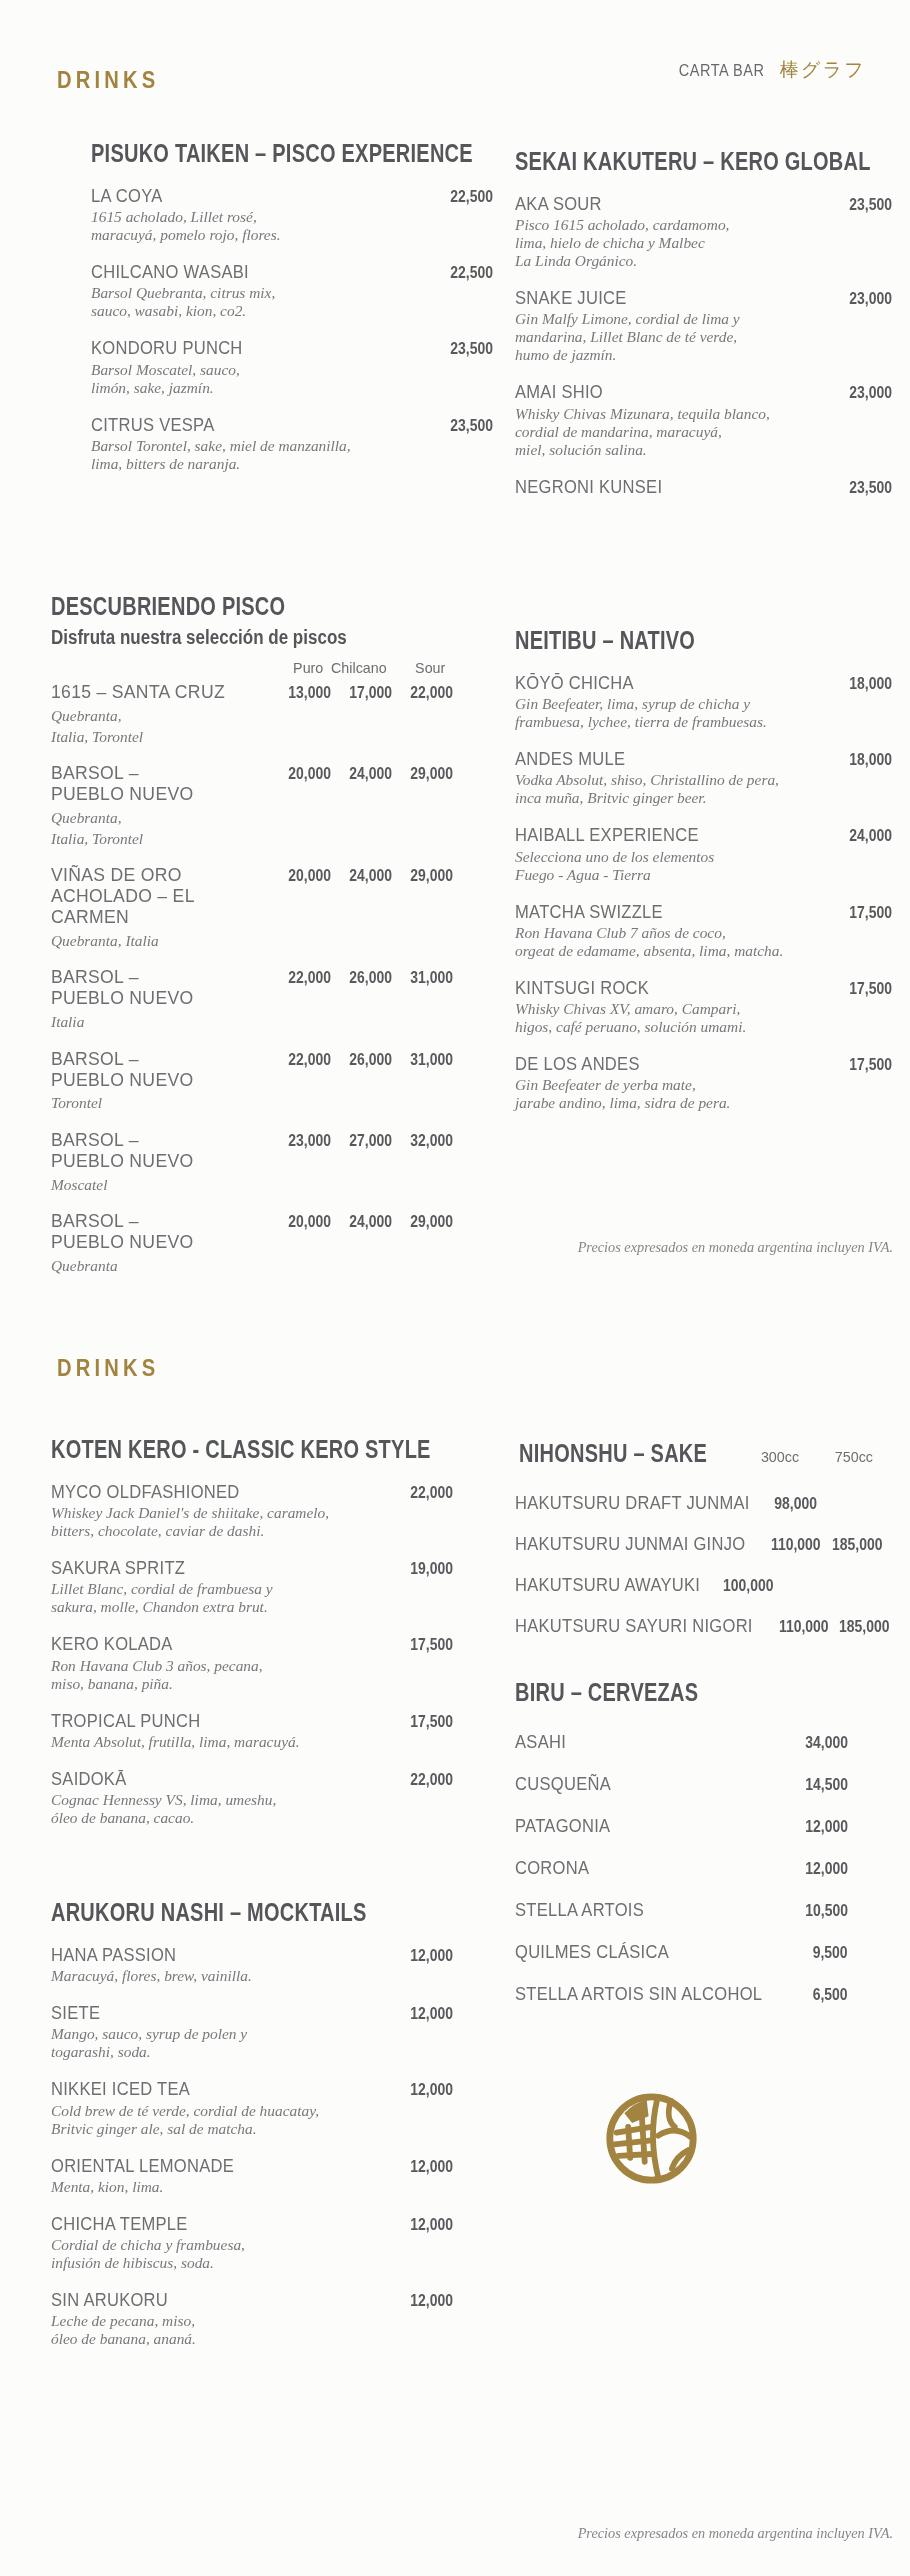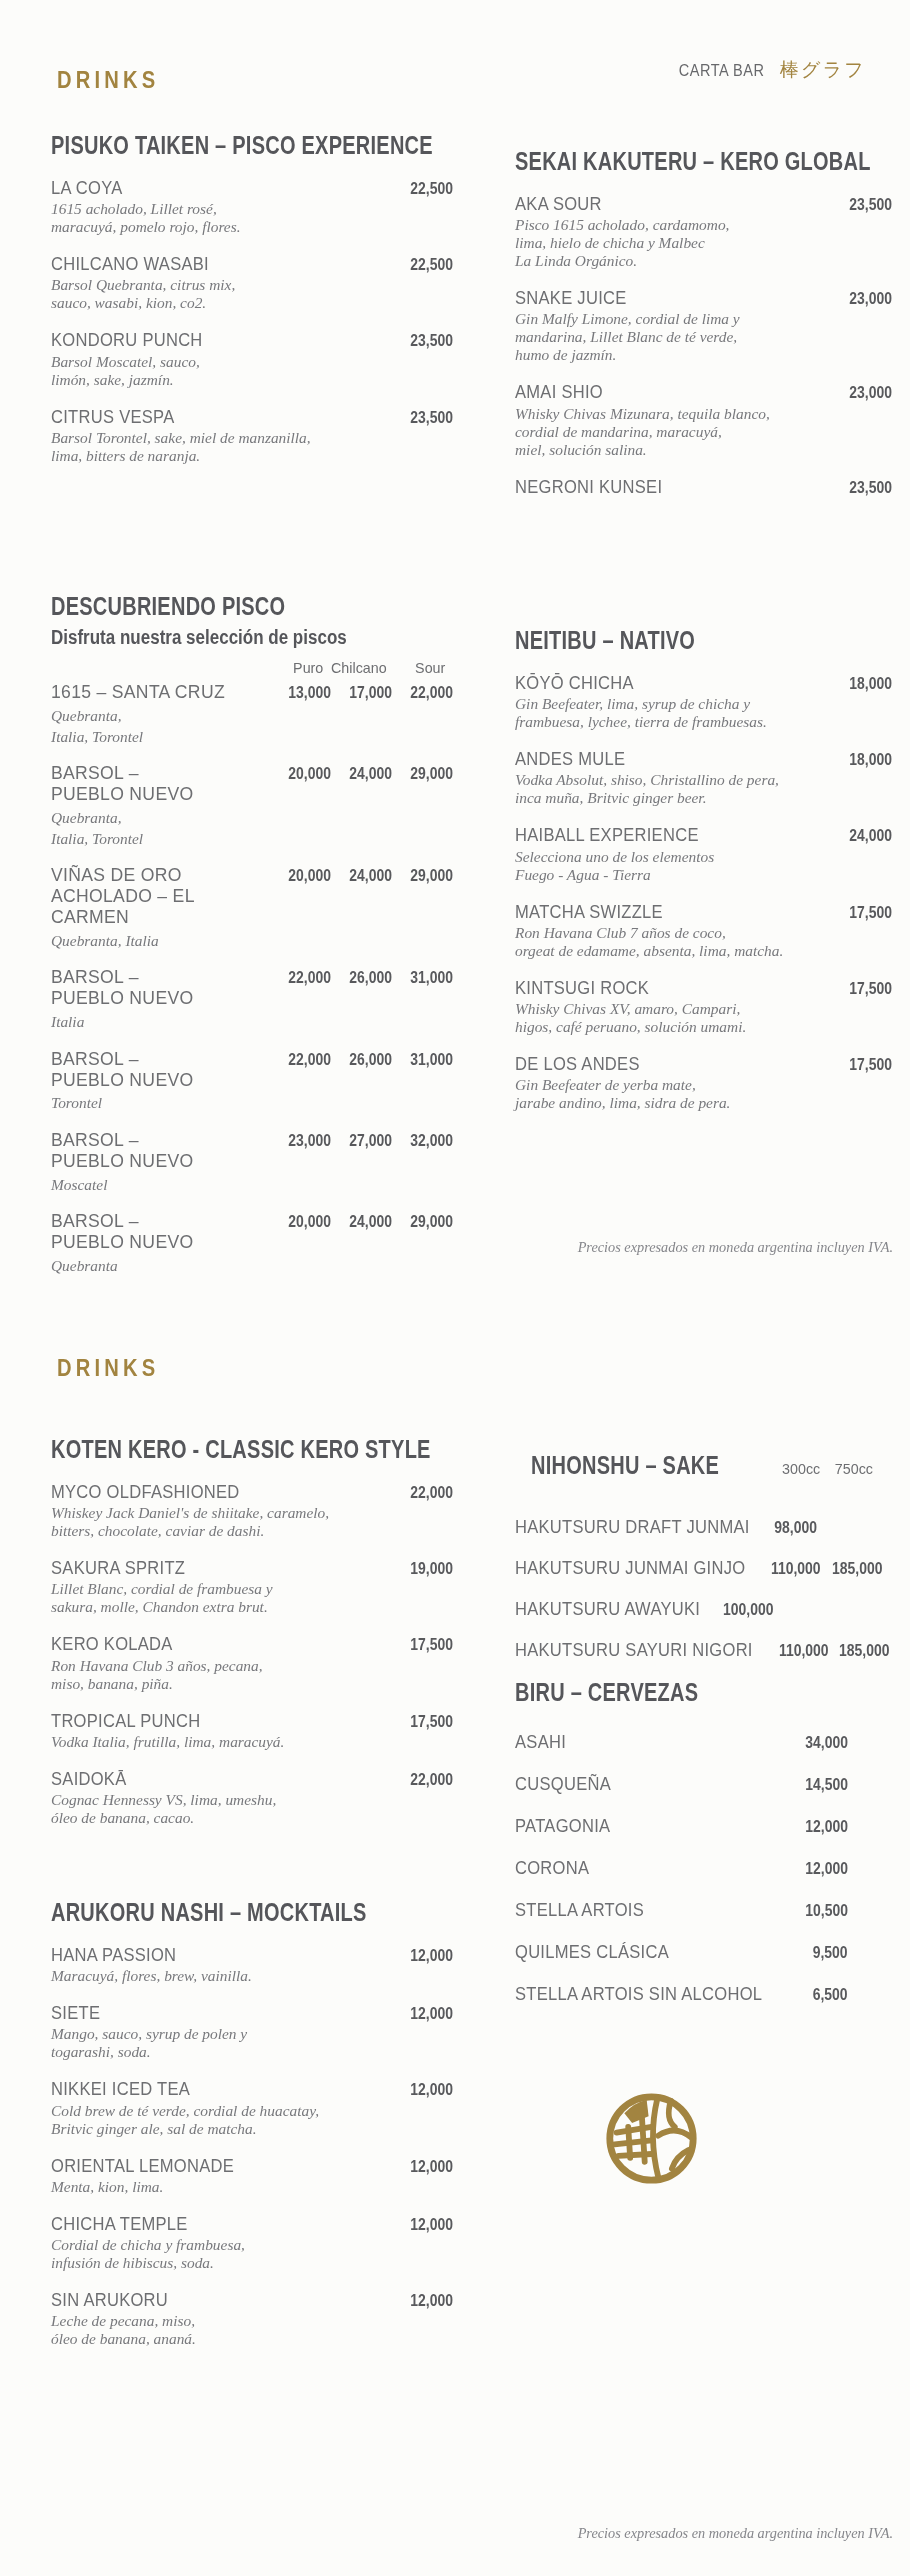--- a/index.html
+++ b/index.html
@@ -63,21 +63,21 @@
   .tbl-head .th{text-align:right;padding-right:7.7px;}
   .p-row{display:grid;grid-template-columns:1fr 61px 61px 61px;margin-bottom:16.5px;align-items:start;}
   .p-name{font-size:17.6px;line-height:21px;color:#6d6e71;letter-spacing:0.3px;white-space:pre-line;}
   .p-grapes{
     font-family:"Liberation Serif",serif;font-style:italic;
     font-size:15.4px;line-height:21px;color:#77787c;margin-top:1.7px;white-space:pre-line;
   }
   .p-price{text-align:right;font-size:17px;line-height:21px;font-weight:700;color:#58595c;}
   
   .sake-head{display:flex;align-items:baseline;margin-bottom:24px;}
-  .sake-head .sec-title{flex:1;margin:16px;}
+  .sake-head .sec-title{flex:1;margin:4px;}
   .sake-col{font-size:14.3px;color:#6d6e71;text-align:right;}
   .sake-col.c1{width:72px;}
   .sake-col.c2{width:149px;padding-right:19px;box-sizing:border-box;}
   .sake-row{display:flex;align-items:flex-start;margin-bottom:22px;}
   .sake-row .s-name{flex:1;font-size:17.6px;line-height:19px;color:#6d6e71;letter-spacing:0.3px;}
   .sake-row .s-p1{width:72px;text-align:right;font-size:17px;line-height:19px;font-weight:700;color:#58595c;}
   .sake-row .s-p2{width:149px;padding-right:19px;box-sizing:border-box;text-align:right;font-size:17px;line-height:19px;font-weight:700;color:#58595c;}
   
   .beer-row{display:flex;align-items:flex-start;margin-bottom:23px;}
   .beer-row .b-name{flex:1;font-size:17.6px;line-height:19px;color:#6d6e71;letter-spacing:0.3px;}
@@ -95,21 +95,21 @@
 <body>
 
 <div id="page">
 
   <div class="drinks-hd" id="drinks1"><span>DRINKS</span></div>
   <div class="brand">
     <span class="brand-name">CARTA BAR</span>
     <span class="brand-jp">棒グラフ</span>
   </div>
 
-  <div class="section col-l" style="top:133px;">
+  <div class="section col-l" style="top:141px;margin-left:40px;">
     <div class="sec-title"><span class="cond-title">PISUKO TAIKEN – PISCO EXPERIENCE</span></div>
     <div class="item">
       <div class="item-head">
         <span class="item-name"><span class="cn">LA COYA</span></span>
         <span class="item-price"><span class="cd">22,500</span></span>
       </div>
       <div class="item-desc">1615 acholado, Lillet rosé,
 maracuyá, pomelo rojo, flores.</div>
     </div>
     <div class="item">
@@ -338,21 +338,21 @@
         <span class="item-price"><span class="cd">17,500</span></span>
       </div>
       <div class="item-desc">Ron Havana Club 3 años, pecana,
 miso, banana, piña.</div>
     </div>
     <div class="item">
       <div class="item-head">
         <span class="item-name"><span class="cn">TROPICAL PUNCH</span></span>
         <span class="item-price"><span class="cd">17,500</span></span>
       </div>
-      <div class="item-desc">Vodka Italia, frutilla, lima, maracuyá.</div>
+      <div class="item-desc">Menta Absolut, frutilla, lima, maracuyá.</div>
     </div>
     <div class="item">
       <div class="item-head">
         <span class="item-name"><span class="cn">SAIDOKĀ</span></span>
         <span class="item-price"><span class="cd">22,000</span></span>
       </div>
       <div class="item-desc">Cognac Hennessy VS, lima, umeshu,
 óleo de banana, cacao.</div>
     </div>
   </div>

